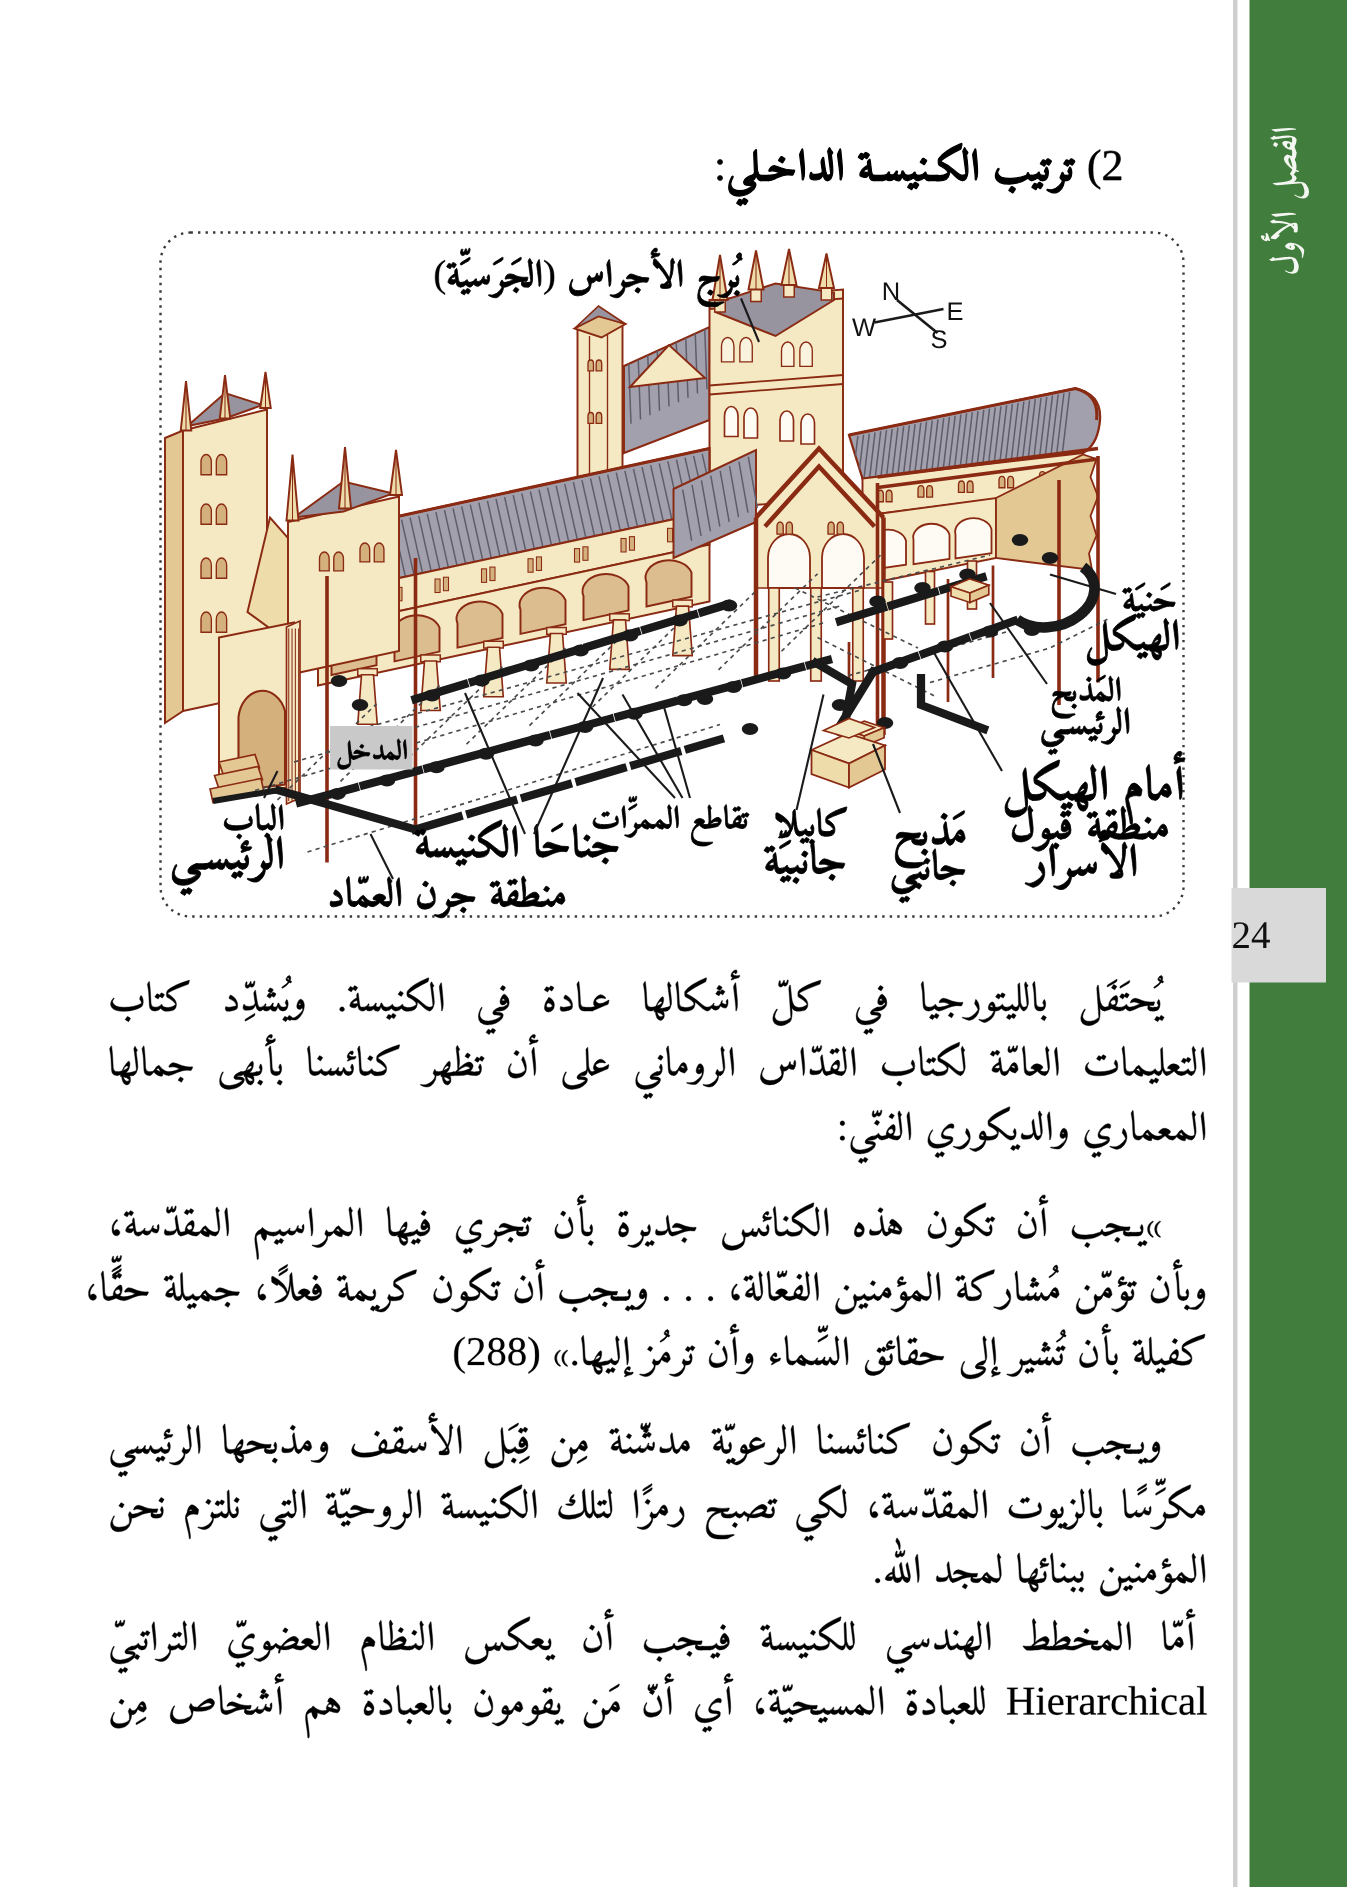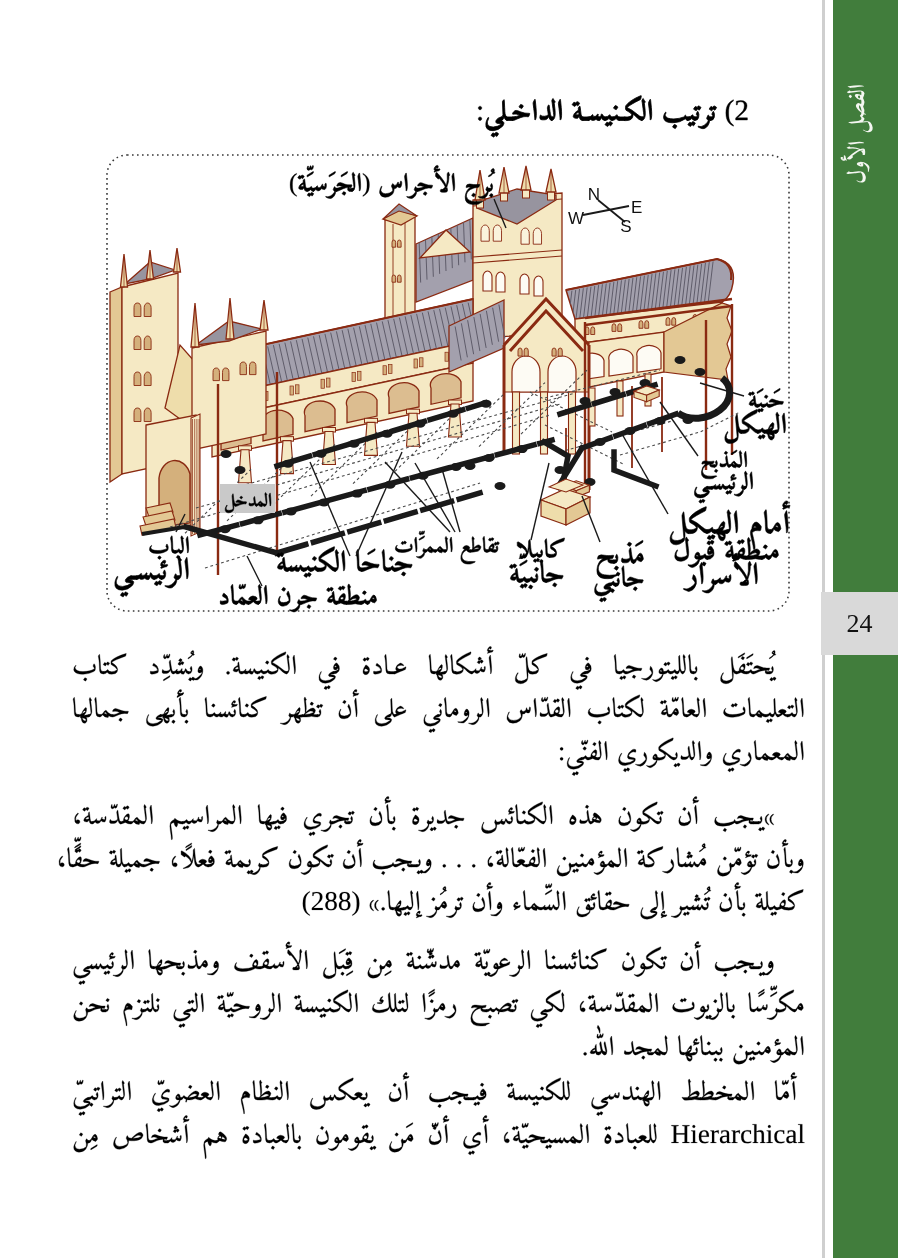--- a/index.html
+++ b/index.html
@@ -1,17 +1,17 @@
 <!DOCTYPE html>
 <html><head><meta charset="utf-8"><style>
 html,body{margin:0;padding:0;width:898px;height:1258px;background:#ffffff;overflow:hidden}
 #edge{position:absolute;left:822px;top:0;width:3px;height:1258px;background:#cfcfcf}
 #bar{position:absolute;left:833px;top:0;width:65px;height:1258px;background:#417d3c}
-#pnum{position:absolute;left:821px;top:592px;width:77px;height:63px;background:#d9d9d9;
- font-family:"Liberation Serif",serif;font-size:26px;color:#111;text-align:center;line-height:63px}
+#pnum{position:absolute;left:821px;top:592px;width:63px;height:63px;background:#d9d9d9;
+ font-family:"Liberation Serif",serif;font-size:26px;color:#111;text-align:left;line-height:63px}
 </style></head><body>
 <div id="edge"></div>
 <div id="bar"></div>
 <div id="pnum">24</div>
 <svg width="898" height="1258" viewBox="0 0 898 1258" style="position:absolute;left:0;top:0">
     <defs>
       <path id="g1" d="M60 211 88 273Q96 291 106 274Q126 237 130 193.5Q134 150 121 98Q97 0 0 0Q-10 0 -21 51Q-26 77 -16 86Q-10 91 0 90Q59 87 89 122Q91 124 89 129Q83 157 62 187Q54 198 60 211ZM149 -113Q151 -110 157 -111Q177 -118 194.5 -128.0Q212 -138 228 -152Q232 -156 229 -161L181 -237Q179 -240 172 -235Q169 -232 155 -223.5Q141 -215 115 -200L77 -259Q74 -264 67 -258Q63 -255 46 -244.0Q29 -233 -3 -214Q-7 -211 -4 -208L45 -135Q47 -132 53 -133Q70 -138 85 -146.5Q100 -155 113 -166Z"></path>
 <path id="g2" d="M311 1146Q326 1149 339 1130Q364 1091 339 1026Q347 1022 352.5 1018.5Q358 1015 362 1013Q375 1007 368 993L357 972Q351 962 342 965Q338 967 331 970.0Q324 973 315 978Q246 886 158 843Q139 833 132 845Q124 860 146 872Q235 924 289 993Q259 1009 247 1021Q223 1043 234 1070Q262 1138 311 1146ZM300 1082Q278 1102 264 1079Q260 1073 269 1064Q279 1054 311 1039Q316 1070 300 1082Z"></path>
 <path id="g3" d="M139 312Q161 313 284 264Q349 238 433 226Q520 214 595 224Q610 226 605 209Q595 167 584 139Q581 131 572 132Q547 134 525 135.0Q503 136 485 137Q471 108 510 96Q549 84 610 90Q650 93 629 22Q623 2 610 0Q572 -5 541 -3.0Q510 -1 485 7Q418 31 443 117Q445 124 446 128.5Q447 133 448 135Q402 132 354.5 123.5Q307 115 257 100Q237 94 204.5 80.0Q172 66 128 44Q38 0 0 0Q-13 0 -21 20Q-28 39 -24 62Q-18 87 0 90Q43 98 77.5 107.5Q112 117 138 128Q171 143 194 153.0Q217 163 232 167Q243 170 241 175Q241 179 233 182Q158 213 114 218Q70 223 32 201Q23 197 16 198Q9 199 12 213Q37 306 139 312Z"></path>
 <path id="g4" d="M244 90Q262 85 263 79Q265 71 263 55Q256 0 244 0Q190 0 136 61Q90 6 0 0Q-10 0 -13 15L-21 57Q-24 66 -17 78Q-11 88 0 90Q110 99 148 156Q153 164 162 164Q171 164 171 155Q171 147 173 143Q206 98 244 90ZM147 442Q149 445 155 444Q175 437 192.5 427.0Q210 417 226 403Q230 399 227 394L179 318Q177 315 170 320Q167 323 153 331.5Q139 340 113 355L75 296Q72 291 65 297Q61 300 44 311.0Q27 322 -5 341Q-9 344 -6 347L43 420Q45 423 51 422Q68 417 83 408.5Q98 400 111 389Z"></path>

